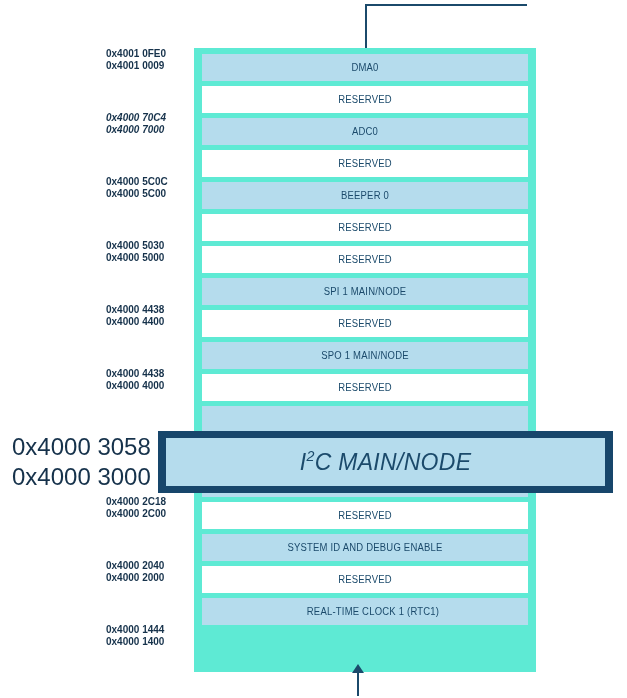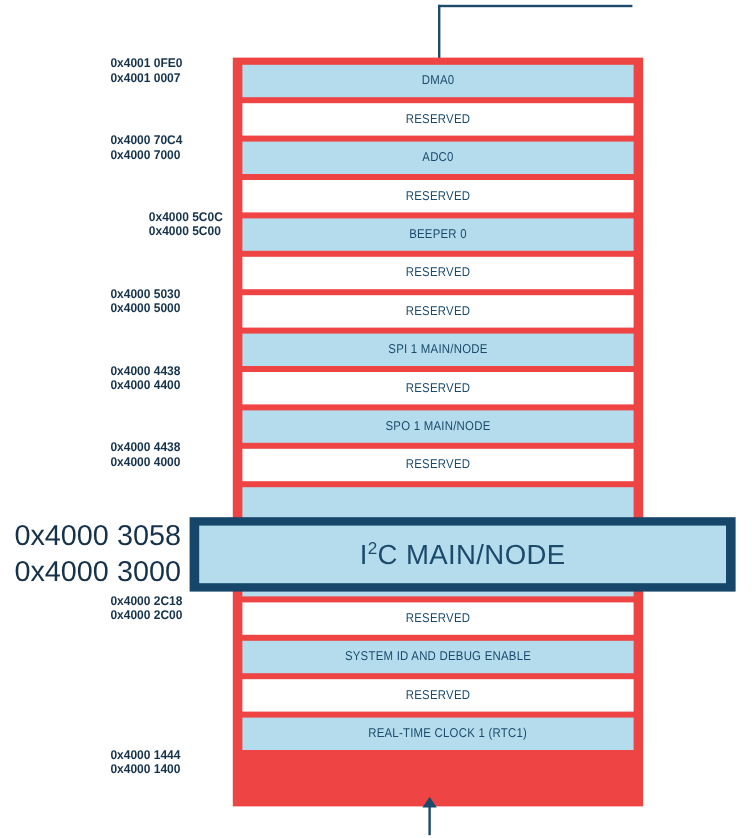--- a/index.html
+++ b/index.html
@@ -28,21 +28,21 @@
     box-sizing: border-box;
   }
 
   
   #memory-map {
     position: absolute;
     left: 194px;
     top: 48px;
     width: 342px;
     height: 624px;
-    background: #ef4444;
+    background: #5eead4;
     box-sizing: border-box;
     padding: 6px 8px;
   }
 
   .mem-row {
     position: relative;
     height: 27px;
     margin-bottom: 5px;
     background: #b5dced;
     display: flex;
@@ -75,21 +75,21 @@
     font-size: 10px;
     font-weight: bold;
     color: #16324b;
     white-space: nowrap;
     transform: scaleY(1.05);
     transform-origin: left center;
   }
 
   #addr-column {
     position: absolute;
-    left: 92px;
+    left: 106px;
     top: 0;
     width: 88px;
     height: 548px;
   }
   #addr-column .addr-group {
     position: absolute;
     left: 0;
     right: auto;
   }
 
@@ -110,20 +110,21 @@
     background: #b5dced;
     display: flex;
     align-items: center;
     justify-content: center;
   }
   #i2c-callout-label {
     font-size: 23px;
     color: #1b4a6b;
     letter-spacing: 0.3px;
     white-space: nowrap;
+    font-style: italic;
   }
   #i2c-callout-label sup {
     font-size: 0.62em;
     vertical-align: super;
     line-height: 0;
   }
 
   #i2c-addr {
     position: absolute;
     left: 12px;
@@ -217,45 +218,49 @@
       <span class="mem-label">RESERVED</span>
     </div>
     <div class="mem-row">
       <span class="mem-label">REAL-TIME CLOCK 1 (RTC1)</span>
     </div>
   </div>
 
 <div id="addr-column">
     <div class="addr-group" style="top: 48px;">
       <div class="addr-line">0x4001 0FE0</div>
-      <div class="addr-line">0x4001 0007</div>
-    </div>
-    <div class="addr-group" style="top: 112px;">
+      <div class="addr-line">0x4001 0009</div>
+    </div>
+    <div class="addr-group" style="top: 112px; font-style: italic;">
       <div class="addr-line">0x4000 70C4</div>
       <div class="addr-line">0x4000 7000</div>
     </div>
-    <div class="addr-group" style="top: 176px; margin-left: 32px;">
+    <div class="addr-group" style="top: 176px;">
       <div class="addr-line">0x4000 5C0C</div>
       <div class="addr-line">0x4000 5C00</div>
     </div>
     <div class="addr-group" style="top: 240px;">
       <div class="addr-line">0x4000 5030</div>
       <div class="addr-line">0x4000 5000</div>
     </div>
     <div class="addr-group" style="top: 304px;">
       <div class="addr-line">0x4000 4438</div>
       <div class="addr-line">0x4000 4400</div>
     </div>
     <div class="addr-group" style="top: 368px;">
       <div class="addr-line">0x4000 4438</div>
       <div class="addr-line">0x4000 4000</div>
     </div>
     <div class="addr-group" style="top: 496px;">
       <div class="addr-line">0x4000 2C18</div>
       <div class="addr-line">0x4000 2C00</div>
+    </div>
+    <div class="addr-group" style="top: 560px;">
+      <div class="addr-line">0x4000 2040</div>
+      <div class="addr-line">0x4000 2000</div>
     </div>
     <div class="addr-group" style="top: 624px;">
       <div class="addr-line">0x4000 1444</div>
       <div class="addr-line">0x4000 1400</div>
     </div>
   </div>
 
 <div id="i2c-callout">
   <div id="i2c-callout-inner">
     <span id="i2c-callout-label">I<sup>2</sup>C MAIN/NODE</span>

